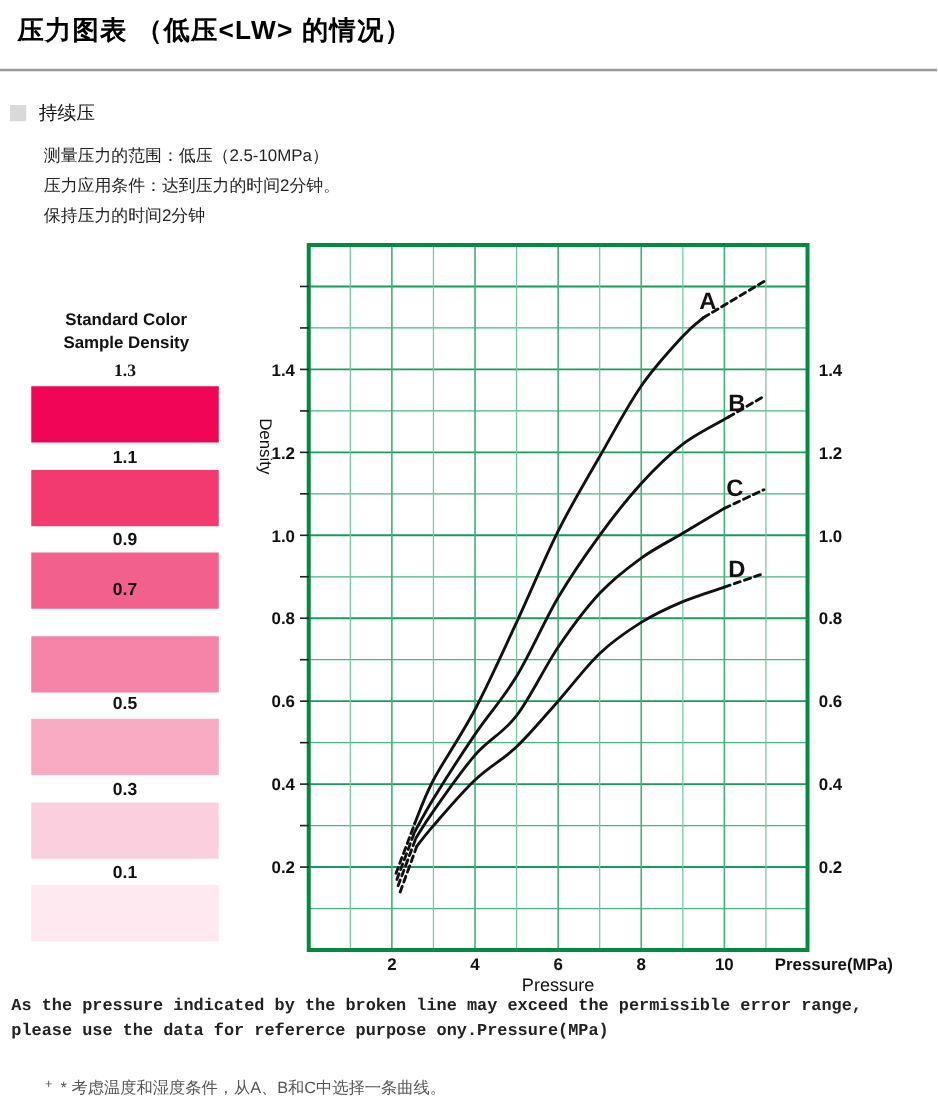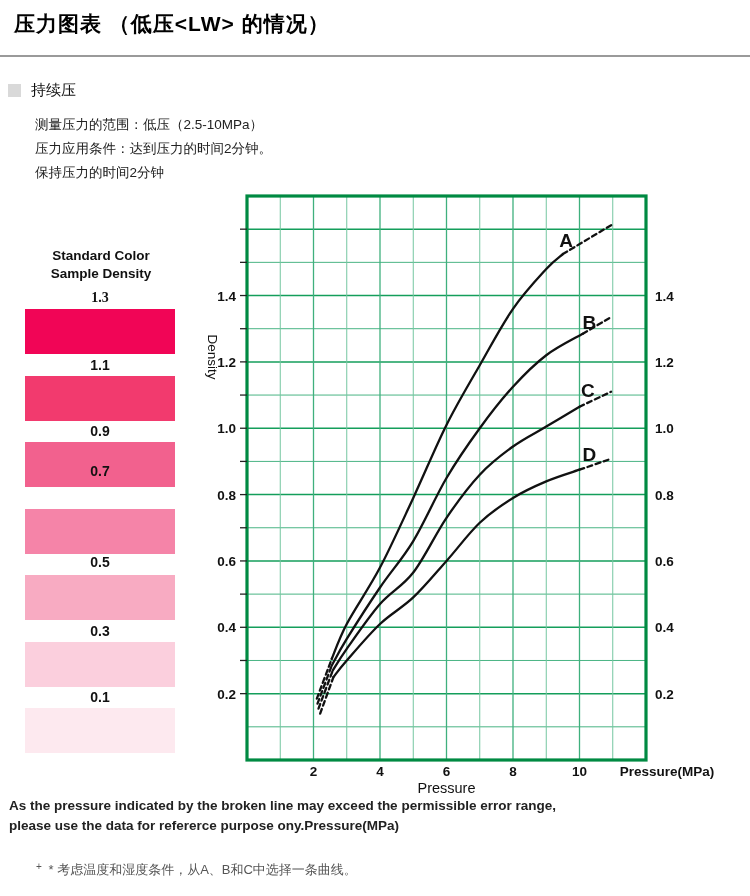--- a/index.html
+++ b/index.html
@@ -24,21 +24,21 @@
     font-size:13.5px; font-weight:bold; line-height:18px; color:#111;
   }
   .swatch{position:absolute; left:25px; width:150px; height:45px;}
   .swatch-label{
     position:absolute; left:25px; width:150px; text-align:center;
     font-size:14px; font-weight:bold; color:#111;
   }
   .chart-wrap{position:absolute; left:190px; top:185px; width:545px; height:615px;}
   .notes{
     position:absolute; left:9px; top:796px; font-size:13.5px; font-weight:bold;
-    line-height:20px; color:#222;
+    line-height:20px; color:#222;font-family:Liberation Mono, monospace;
   }
   .footnote{position:absolute; left:36px; top:861px; font-size:13px; color:#555;}
   .footnote .marker{font-size:10px; vertical-align:4px; margin-right:3px;}
 </style>
 </head>
 <body>
 
 <div class="page">
 
   <div class="title">压力图表 （低压&lt;LW&gt; 的情况）</div>

